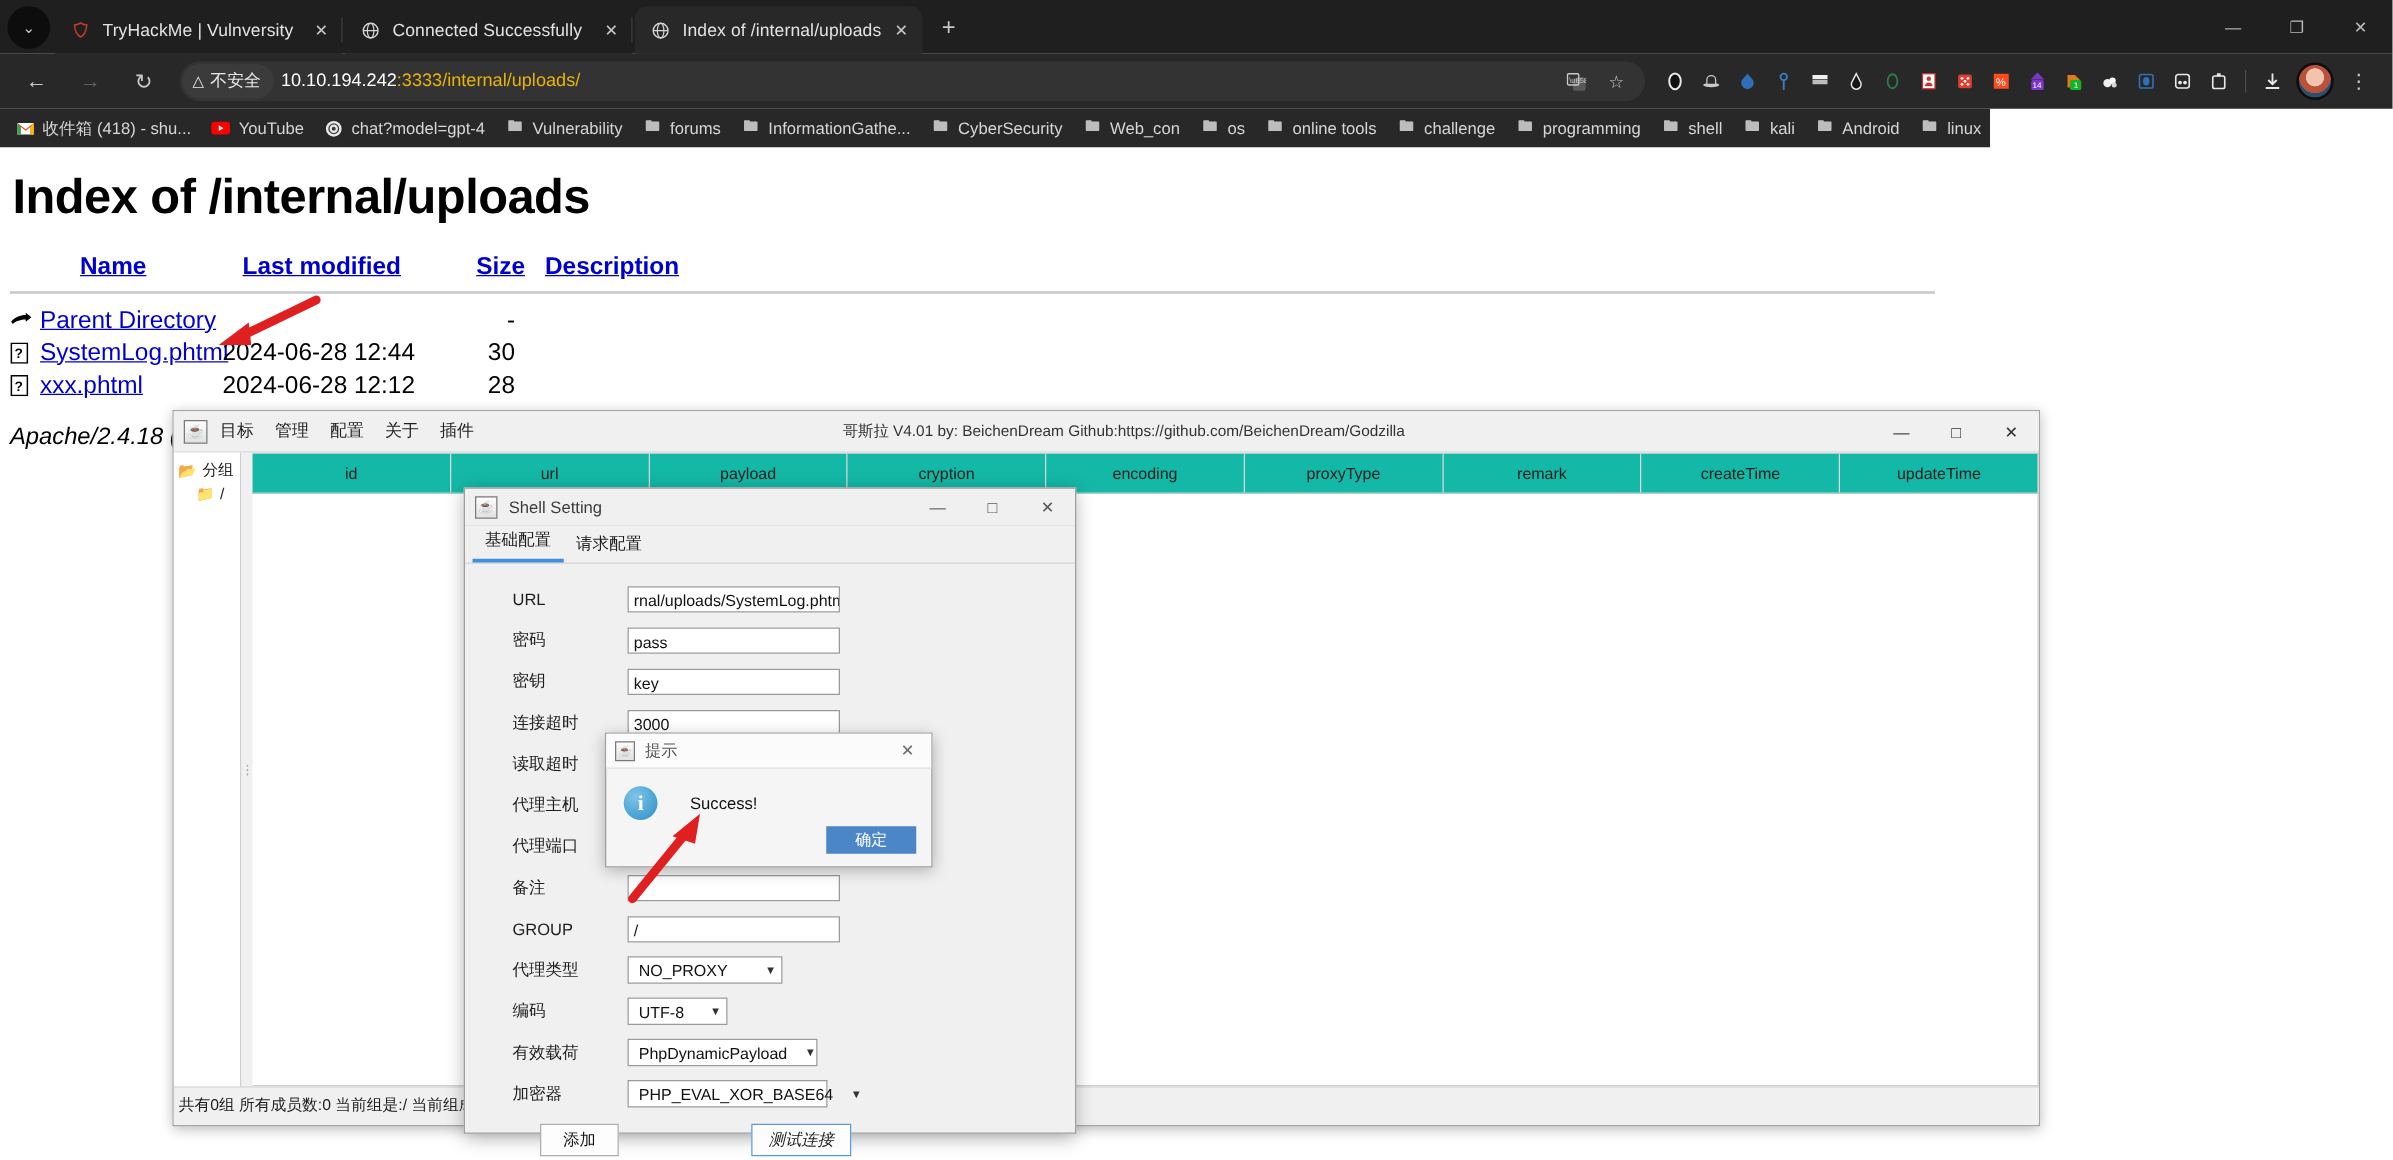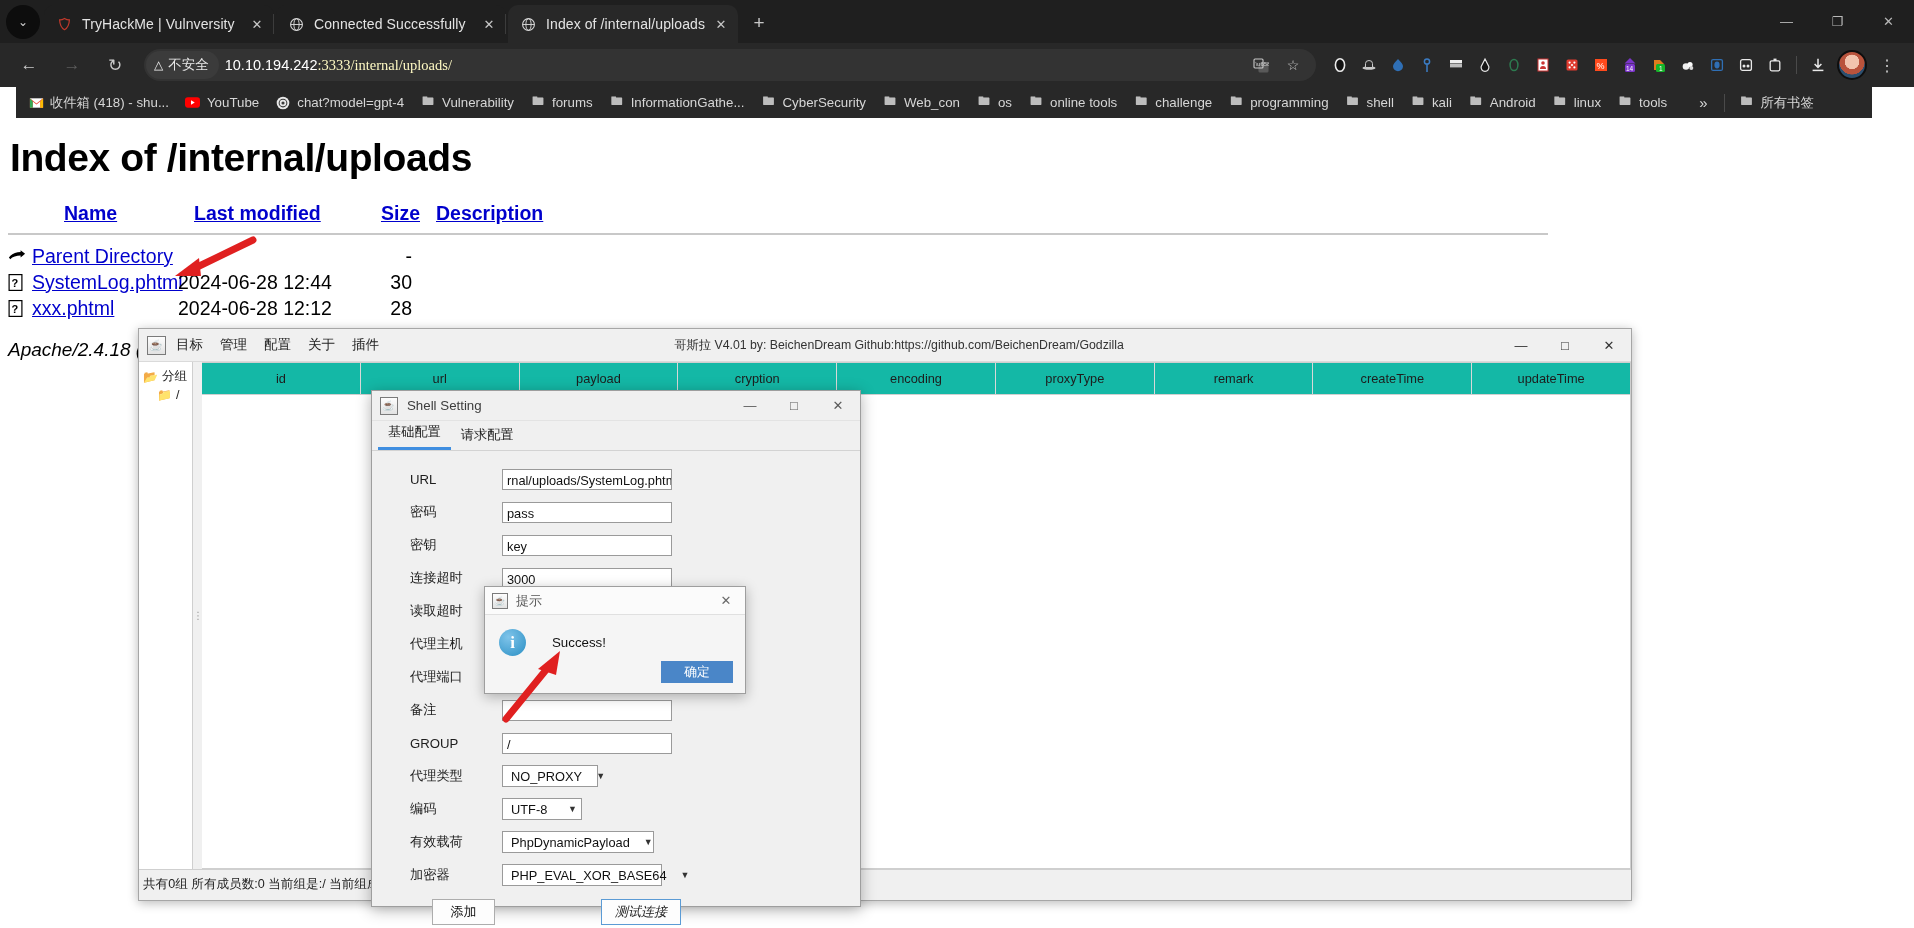--- a/index.html
+++ b/index.html
@@ -76,40 +76,40 @@
     background:#333333; display:flex; align-items:center; padding:0 6px 0 0;
     position:relative;
   }
   .sec-chip {
     height:28px; margin:0 6px 0 2px; padding:0 10px 0 8px; border-radius:14px;
     background:#3b3b3b; display:flex; align-items:center; gap:5px;
     color:#e8e8e8; font-size:13.5px;
   }
   .warn-tri { font-size:12px; color:#e8e8e8; }
   .url-text { font-size:14.5px; color:#fff; white-space:nowrap; }
-  .url-text .dim { color:#fef9c3;font-family:Liberation Serif, serif; }
+  .url-text .dim { color:#eab308; }
   .omni-right { margin-left:auto; display:flex; align-items:center; gap:2px; padding-right:2px;}
   .omni-ic { width:30px; height:30px; border-radius:50%; display:flex;
     align-items:center; justify-content:center; color:#c9c9c9; font-size:14px; }
   .ext-strip { display:flex; align-items:center; gap:1px; padding-right:4px;}
   .ext {
     width:28px; height:28px; display:flex; align-items:center;
     justify-content:center; font-size:13px; position:relative;
   }
   .ext .glyph { width:16px; height:16px; display:block; }
   .ext-sep { width:1px; height:18px; background:#4a4a4a; margin:0 6px; }
   .avatar-btn {
     width:30px; height:30px; border-radius:50%; margin:0 4px;
     background:radial-gradient(circle at 50% 38%, #f2c4ae 0 34%, #b9533c 36% 60%, #2d4f6e 62% 100%);
     border:2px solid #0e0e0e;
   }
   .menu-dots { width:30px; color:#c9c9c9; font-size:16px; text-align:center; margin-right:8px;}
 
   .bookmarks {
-    position:absolute; left:16px; top:87px; width:1856px; height:31px;
+    position:absolute; left:0; top:87px; width:1592px; height:31px;
     background:#282828; display:flex; align-items:center; padding-left:4px;
     overflow:hidden;
   }
   .bm { display:flex; align-items:center; gap:6px; padding:3px 8px;
     color:#d6d6d6; font-size:13.3px; white-space:nowrap; border-radius:5px; }
   .bm .bmic { width:16px; height:16px; display:flex; align-items:center;
     justify-content:center; font-size:12px; }
   .folder-ic { color:#bdbdbd; font-size:13px; }
   .bm-overflow { margin-left:14px; color:#d6d6d6; font-size:15px; padding:0 10px; }
   .bm-sep { width:1px; height:18px; background:#4a4a4a; margin:0 6px; }
@@ -710,21 +710,21 @@
         <div class="inp"></div>
       </div>
       <div class="fr">
         <div class="lbl">GROUP</div>
         <div class="inp">/</div>
       </div>
 
       <div class="fr">
         <div class="lbl">代理类型</div>
         <div class="selwrap">
-            <div class="sel" style="width:96px">
+            <div class="sel" style="width:124px">
           <span>NO_PROXY</span>
           <span class="caret">▼</span>
         </div>
           </div>
       </div>
       <div class="fr">
         <div class="lbl">编码</div>
         <div class="selwrap">
             <div class="sel" style="width:80px">
           <span>UTF-8</span>

